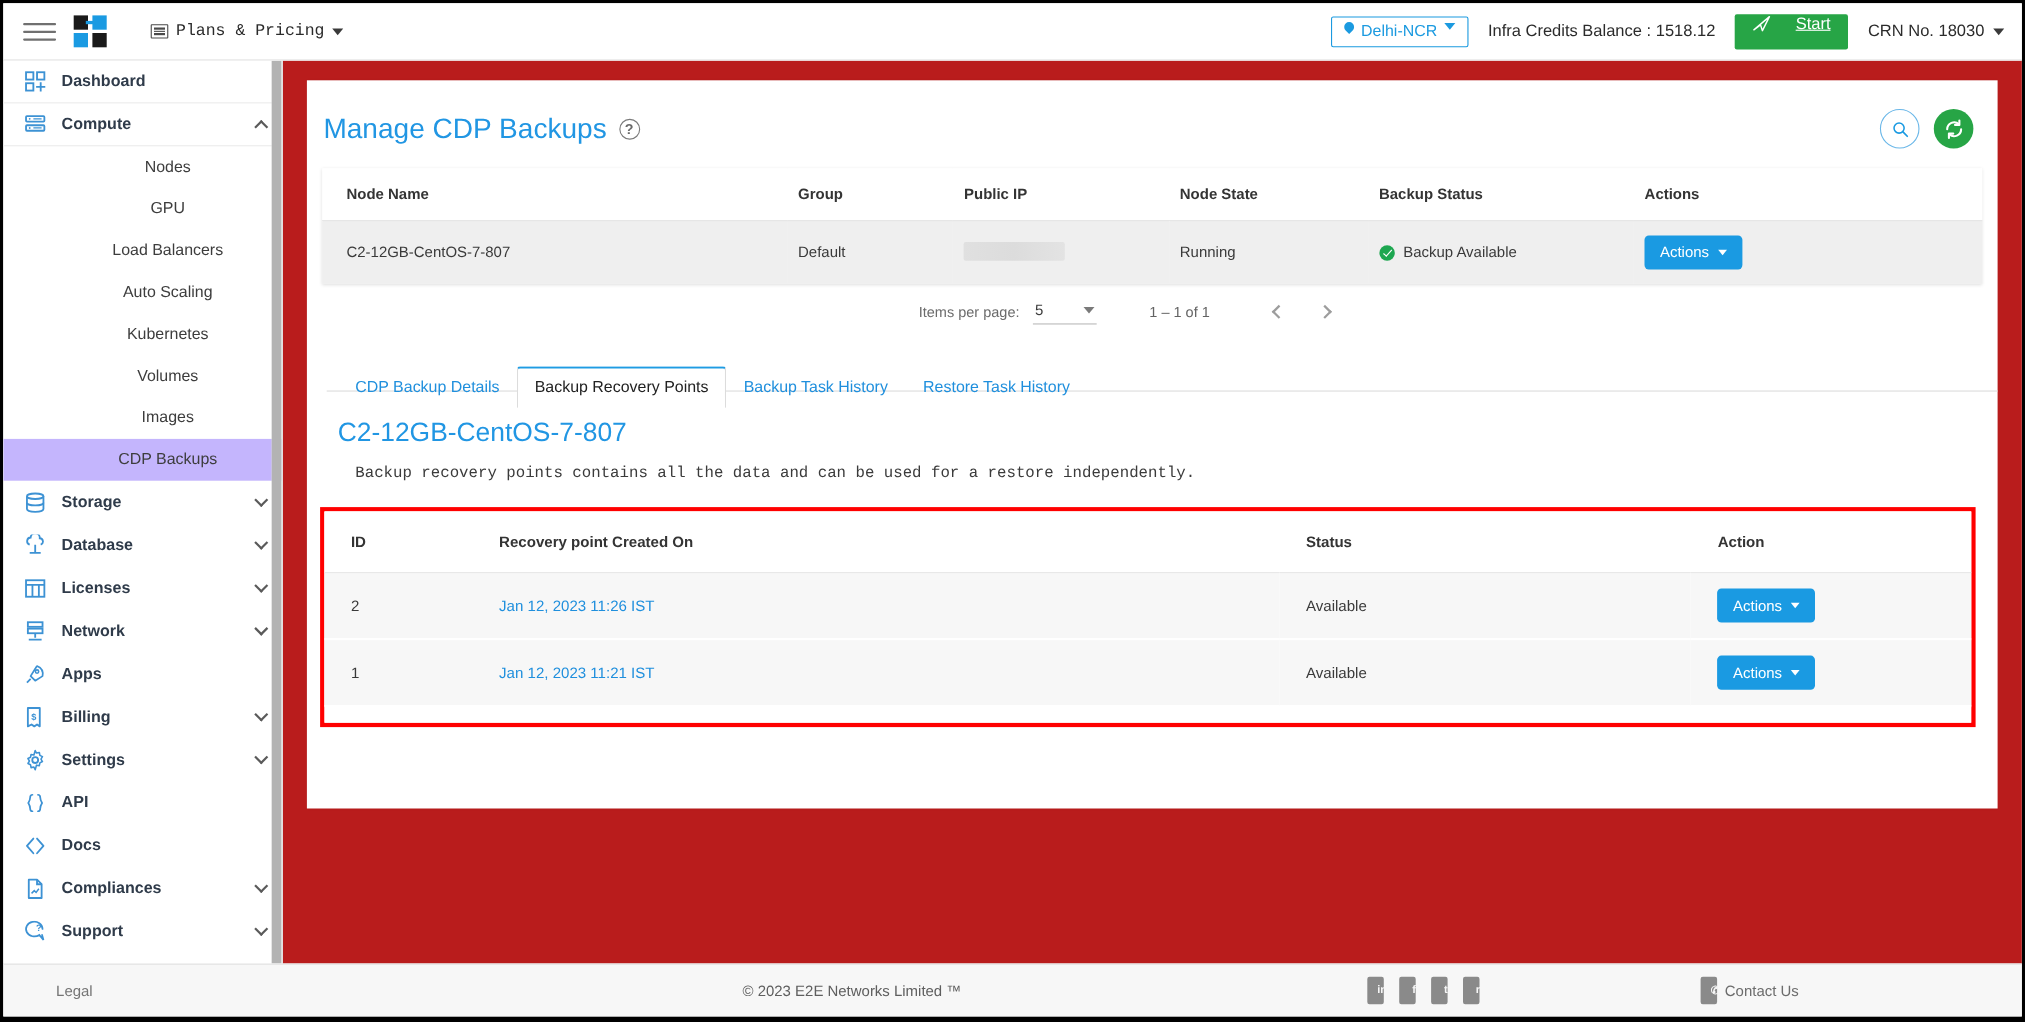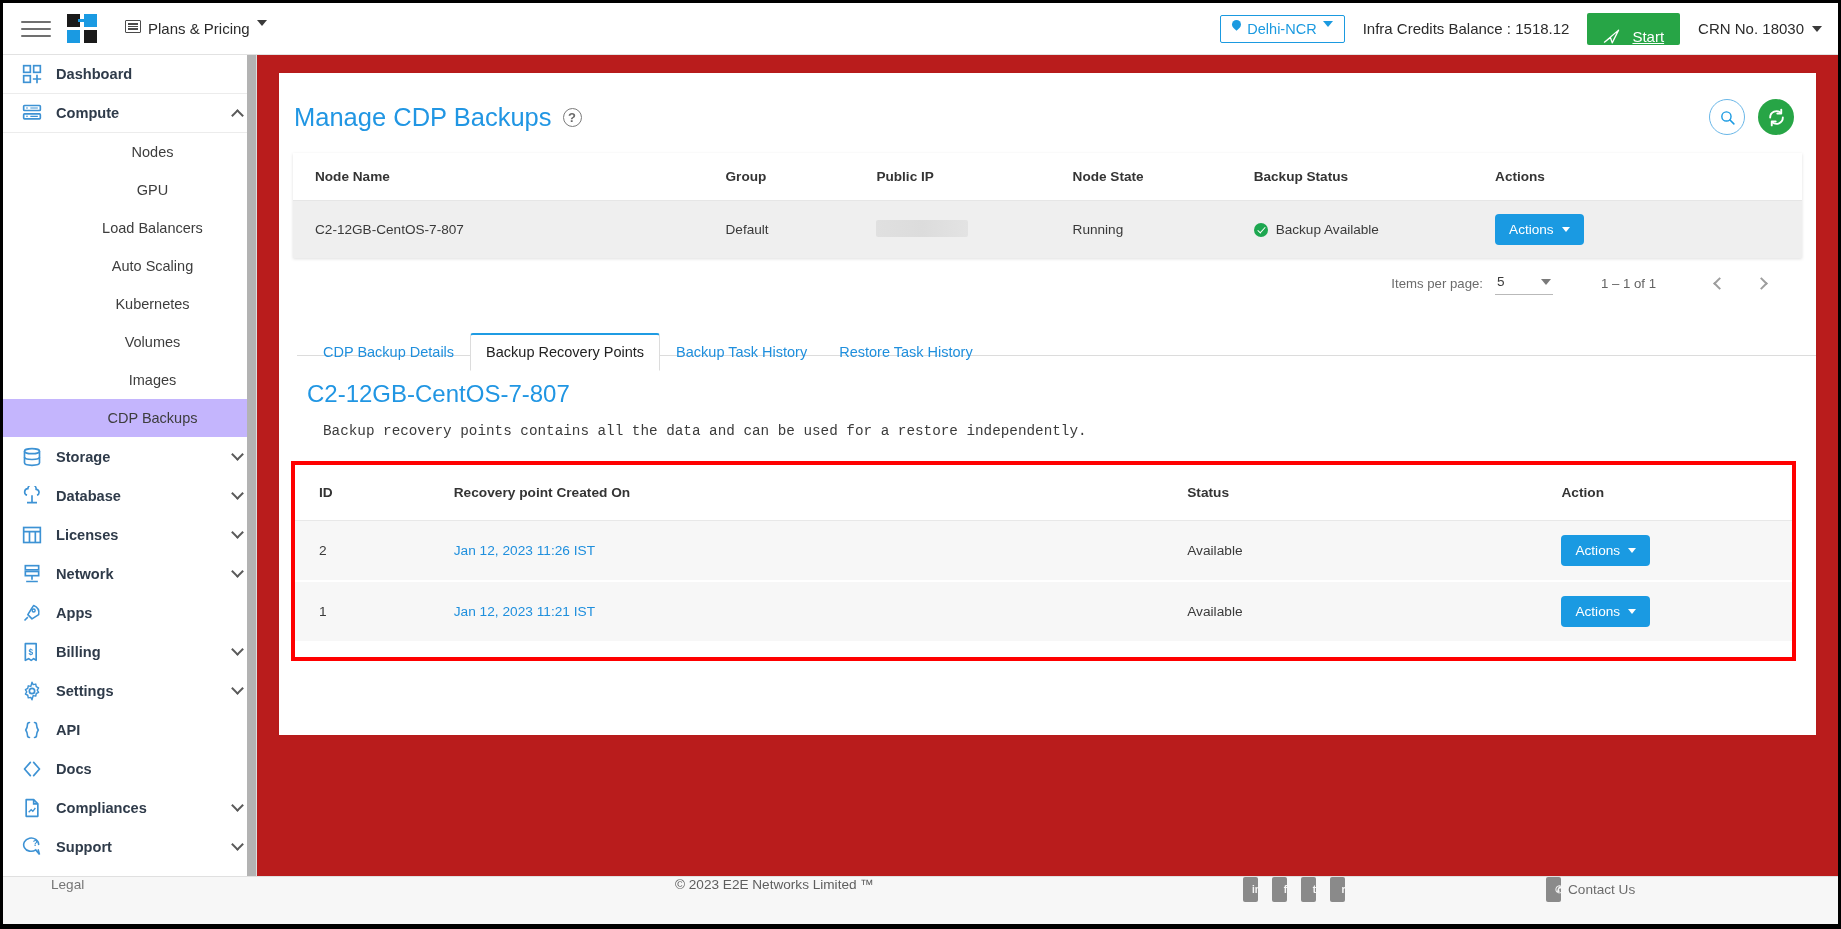--- a/index.html
+++ b/index.html
@@ -40,23 +40,24 @@
     display: flex; flex-direction: column; align-items: center; justify-content:center;
     cursor: pointer;
   }
   .logo-grid {
     width: 32px; height: 30px; position: relative;
   }
   .logo-grid i {
     position: absolute; display:block; background: #1a1a1a;
   }
   .plans {
-    display: flex; gap: 7px;
-    margin-left: 20px; font-size: 15px; color: #2b2b2b; cursor: pointer;
+    display: flex; align-items: center; gap: 7px;
+    margin-left: 32px; font-size: 15px; color: #2b2b2b; cursor: pointer;
     font-weight: 400;
+    font-family: Liberation Mono, monospace;
   }
   .icon-list {
     width: 16px; height: 13px; border: 1.6px solid #4a4a4a; border-radius: 1px;
     display:flex; flex-direction: column; justify-content: space-evenly; padding: 1.5px 2px;
   }
   .icon-list b { display:block; height:1.4px; background:#4a4a4a; }
   .caret-dn {
     width: 0; height: 0; border-left: 5px solid transparent; border-right: 5px solid transparent;
     border-top: 6px solid #3a3a3a;
   }
@@ -73,21 +74,21 @@
     width: 9px; height: 9px; background: #1b9ae0; border-radius: 50% 50% 50% 0;
     transform: rotate(-45deg); position: relative; top: -1px;
   }
   .caret-dn-blue {
     width: 0; height: 0; border-left: 5px solid transparent; border-right: 5px solid transparent;
     border-top: 6px solid #1b9ae0;
   }
   .credits { font-size: 15px; color: #2b2b2b; margin-right: 18px; white-space: nowrap; }
   .start-btn {
     background: #27a546; color: #fff; border: none;
-    display: flex; align-items: flex-end; gap: 12px;
+    display: flex; align-items: flex-start; gap: 22px;
     padding: 0 16px; height: 32px; font-size: 15px; cursor: pointer;
     border-radius: 2px; margin-right: 18px;
     font-family: "Liberation Sans", sans-serif;
     text-decoration: underline;
   }
   .crn { font-size: 15px; color: #2b2b2b; display:flex; align-items:center; gap:8px; margin-right: 16px; cursor:pointer; white-space: nowrap;}
 
   
   .body-row { display: flex; flex: 1; min-height: 0; }
 
@@ -188,21 +189,21 @@
     display: inline-flex; align-items: center; gap: 8px;
     font-family: "Liberation Sans", sans-serif;
   }
   .caret-white {
     width: 0; height: 0; border-left: 4.5px solid transparent; border-right: 4.5px solid transparent;
     border-top: 5.5px solid #fff;
   }
 
   
   .paginator {
-    display:flex; align-items:center; justify-content: flex-end; gap: 0;
+    display:flex; align-items:center; justify-content: center; gap: 0;
     padding: 14px 44px 0 0; font-size: 13.2px; color: #6b6b6b;
   }
   .ipp-label { margin-right: 12px; }
   .ipp-select {
     display:flex; align-items:center; gap: 34px; border-bottom: 1px solid #b9b9b9;
     padding: 2px 2px 5px 2px; cursor: pointer; color:#3c3c3c; font-size: 13.6px;
     min-width: 58px; justify-content: space-between;
   }
   .caret-grey {
     width: 0; height: 0; border-left: 5px solid transparent; border-right: 5px solid transparent;
@@ -252,21 +253,21 @@
   .rp-table td {
     font-size: 13.7px; color: #3a3a3a; padding: 14px 10px 14px 24px; background: #f7f7f7;
     border-bottom: 2px solid #fff;
   }
   .rp-link { color: #1f8fdd; cursor: pointer; }
   .rp-pad-bottom { height: 14px; background: #fff; }
 
   
   .footer {
     height: 48px; min-height: 48px; background: #f7f7f7; border-top: 1px solid #e0e0e0;
-    display:flex; align-items:flex-start; font-size: 13.6px; color: #6c6c6c;
+    display:flex; align-items:center; font-size: 13.6px; color: #6c6c6c;
     position: relative;
   }
   .legal { width: 254px; min-width:254px; padding-left: 48px; color:#757575; cursor:pointer; }
   .copy { position:absolute; left: 672px; color:#5e5e5e; }
   .social { position:absolute; left: 1240px; display:flex; gap: 14px; }
   .soc {
     width: 15px; height: 25px; background: #8a8a8a; border-radius: 2px;
     display:flex; align-items:center; justify-content:center; color:#f7f7f7;
     font-size: 10px; font-weight: bold; cursor:pointer;padding-left:12px;
   }

